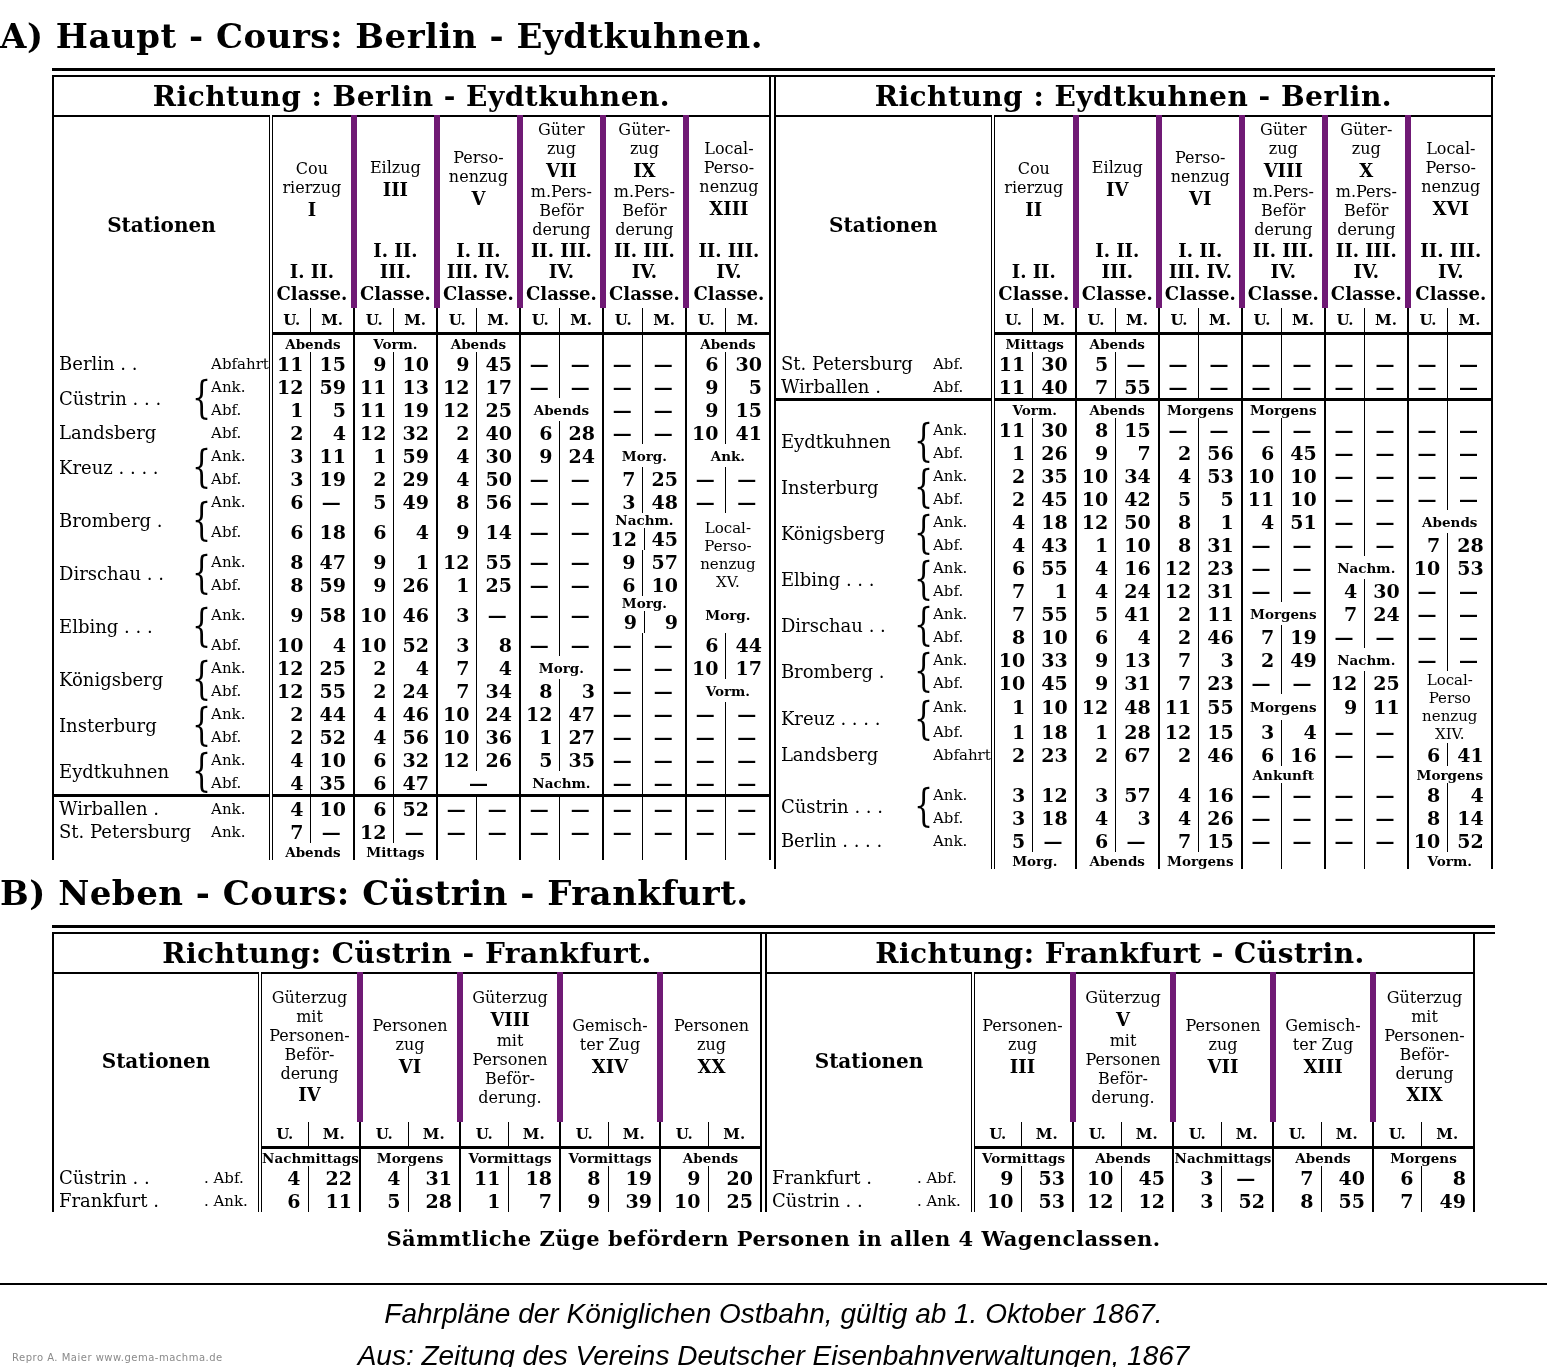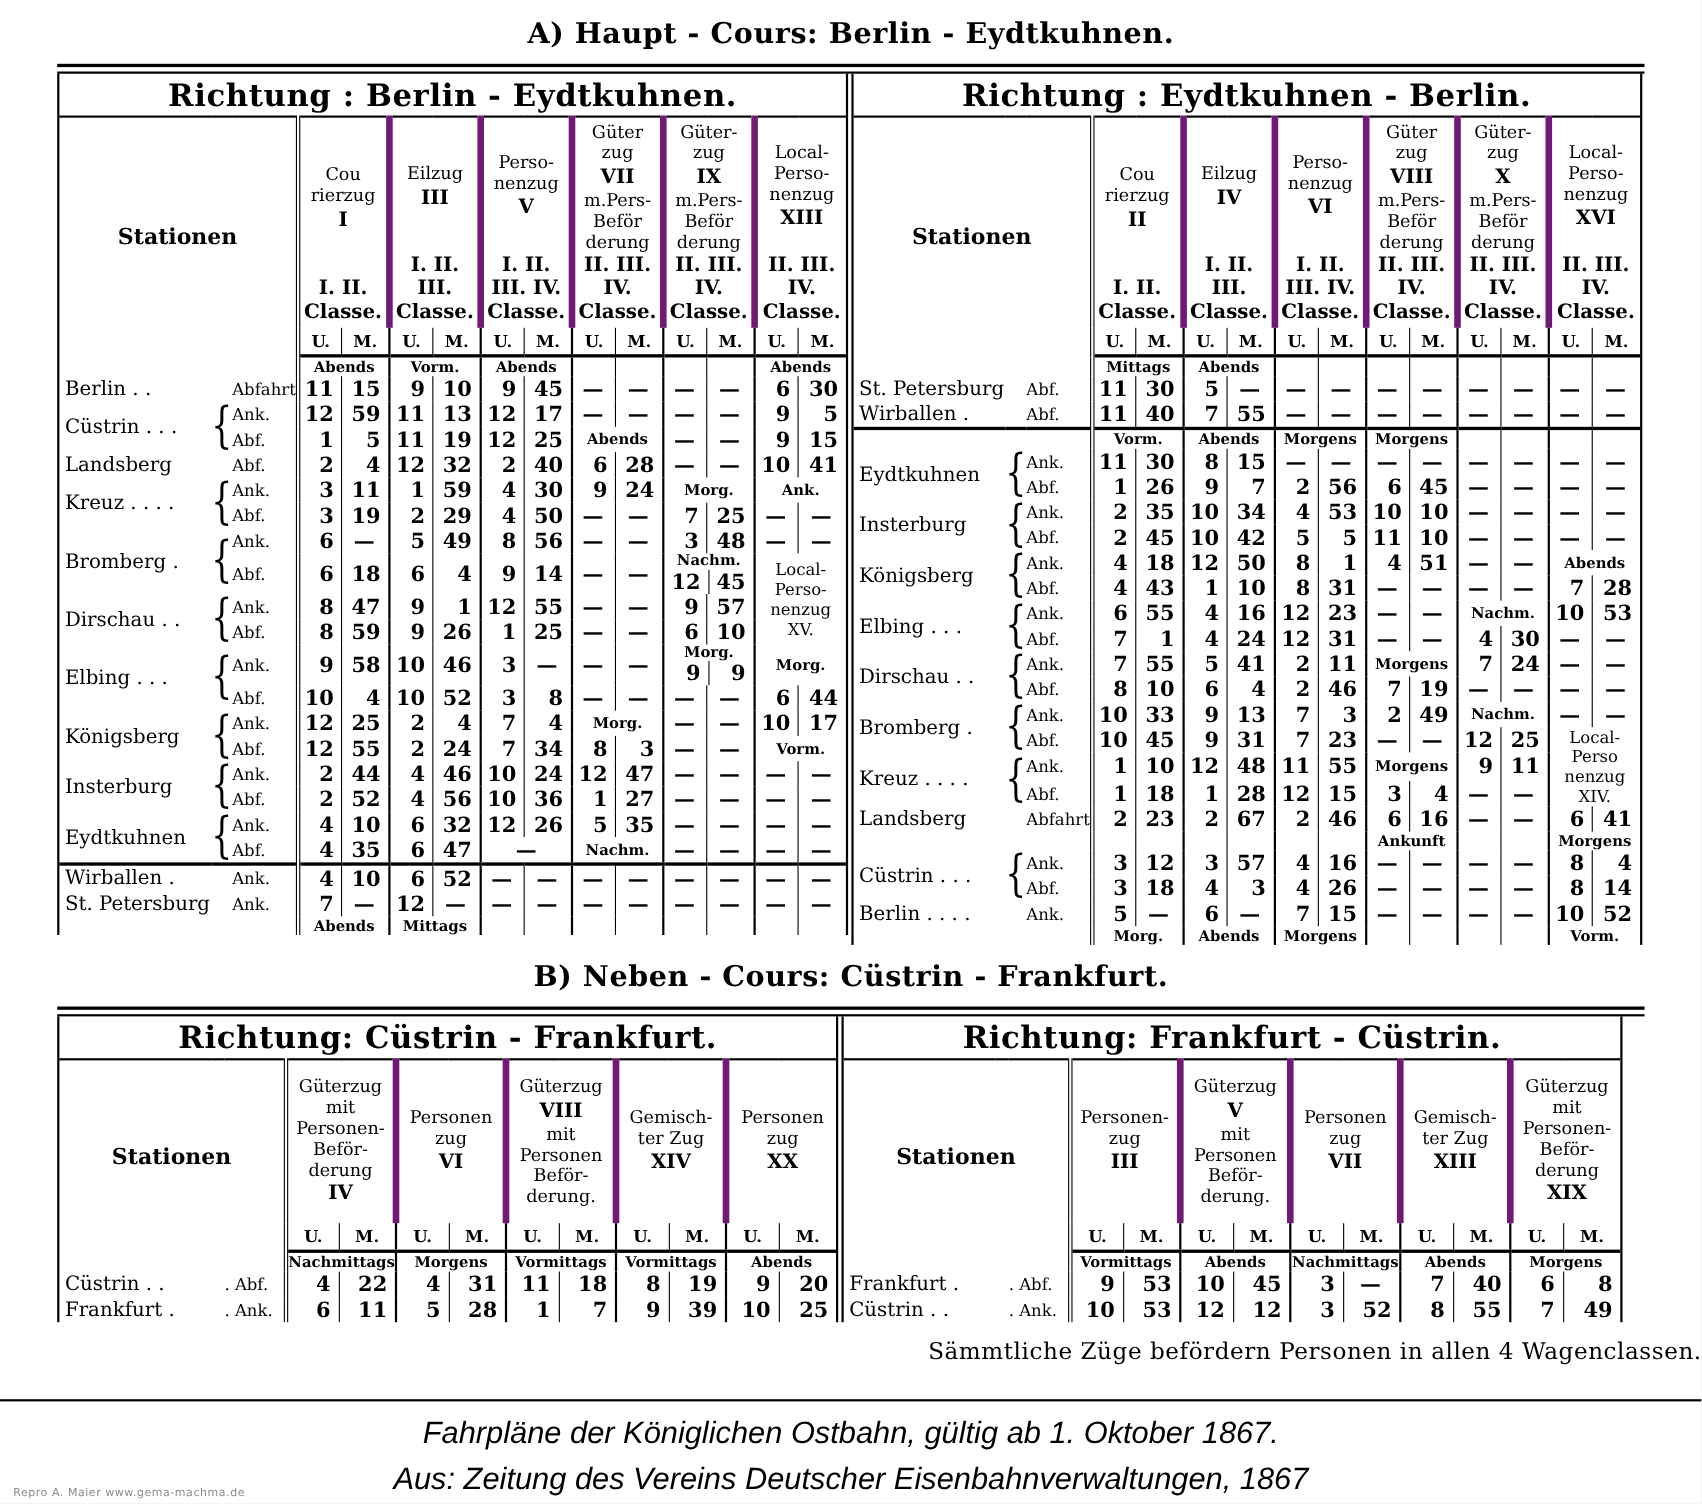--- a/index.html
+++ b/index.html
@@ -1,18 +1,18 @@
 <!DOCTYPE html>
 <html><head>
 <meta charset="utf-8">
 <style>
   html,body{margin:0;padding:0;background:#e8e8e8;}
   .page{width:1547px;height:1367px;background:#fff;position:relative;box-sizing:border-box;
         padding-top:16px;font-family:"DejaVu Serif","Liberation Serif",serif;color:#000;overflow:hidden;}
-  .sec-title{text-align:center;font-weight:bold;font-size:26px;margin:0 0 12px;letter-spacing:0.5px;}
+  .sec-title{font-weight:bold;font-size:34px;margin:0 0 12px;letter-spacing:0.5px;}
   .content{margin:0 52px;}
   .dblrule{border-top:3px solid #000;border-bottom:2px solid #000;height:4px;}
   .tblrow{display:flex;align-items:flex-start;}
   .half{box-sizing:border-box;}
   .half.l{border-left:2px solid #000;border-right:2px solid #000;}
   .half.r{border-left:2px solid #000;border-right:2px solid #000;margin-left:3px;}
   table{border-collapse:collapse;table-layout:fixed;}
   td{vertical-align:middle;overflow:hidden;padding:0;}
   .rtitle{text-align:center;font-weight:bold;font-size:28px;height:38px;border-bottom:2px solid #000;letter-spacing:0.5px;}
   .sthead{font-size:20px;font-weight:bold;text-align:center;}
@@ -38,21 +38,21 @@
   .brace{text-align:center;}
   .brace span{display:inline-block;font-size:30px;transform:scaleY(1.5);line-height:1;}
   .lbl{font-size:13.5px;font-weight:bold;text-align:center;}
   .pcell .plbl{font-size:13.5px;font-weight:bold;text-align:center;line-height:15px;}
   .pcell .ptime{display:flex;}
   .pcell .ptime span{flex:1;text-align:right;padding-right:7px;font-weight:bold;font-size:19px;}
   .pcell .ptime .pm{border-left:1px solid #000;}
   .span-note{font-size:15px;text-align:center;white-space:pre-line;line-height:1.2;}
   .cdash{text-align:center;font-weight:bold;font-size:19px;}
   tr.rule td{border-top:3px solid #000;}
-  .footnote{text-align:right;font-weight:normal;font-size:21px;margin-top:14px;letter-spacing:0.5px;}
+  .footnote{text-align:center;font-weight:bold;font-size:21px;margin-top:14px;letter-spacing:0.5px;}
   .pagerule{border-top:2px solid #000;margin-top:32px;}
   .caption{text-align:center;font-style:italic;font-family:"Liberation Sans","DejaVu Sans",sans-serif;
            font-size:28px;line-height:1.5;margin-top:8px;}
   .credit{position:absolute;left:12px;bottom:4px;font-family:"DejaVu Sans","Liberation Sans",sans-serif;
           font-size:10px;color:#8a8a8a;letter-spacing:0.5px;}
 </style>
 </head>
 <body>
 
 <div class="page">
@@ -1025,21 +1025,21 @@
                 <td class="gu"></td>
                 <td class="m"></td>
                 <td class="lbl gu" colspan="2">Vorm.</td>
               </tr>
             </tbody>
           </table>
         </div>
     </div>
   </div>
 
-  <div class="sec-title" style="margin-top:14px">B)  Neben - Cours:    Cüstrin  - Frankfurt.</div>
+  <div class="sec-title" style="margin-top:4px">B)  Neben - Cours:    Cüstrin  - Frankfurt.</div>
   <div class="content">
     <div class="dblrule"></div>
     <div class="tblrow">
       <div class="half l" id="mount-2">
           <table class="b-tbl">
             <colgroup>
               <col style="width: 138px;">
               <col style="width: 12px;">
               <col style="width: 56px;">
               <col style="width: 48px;">

